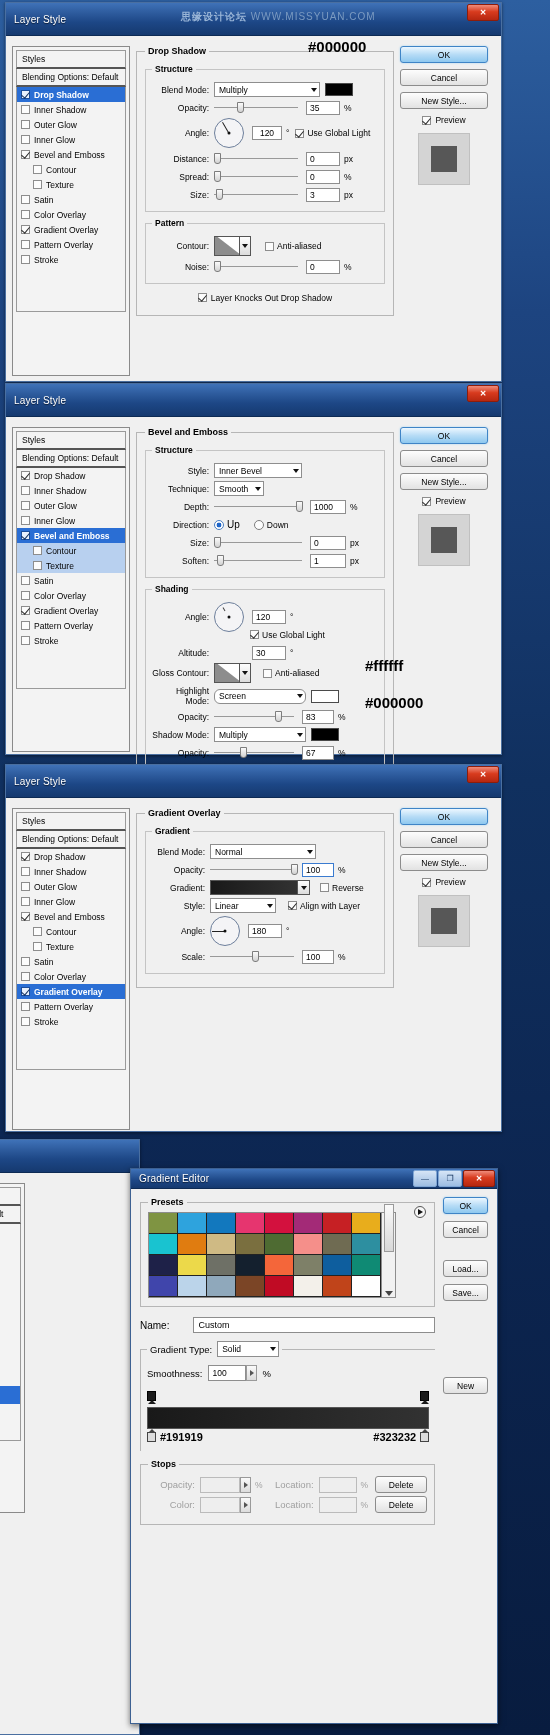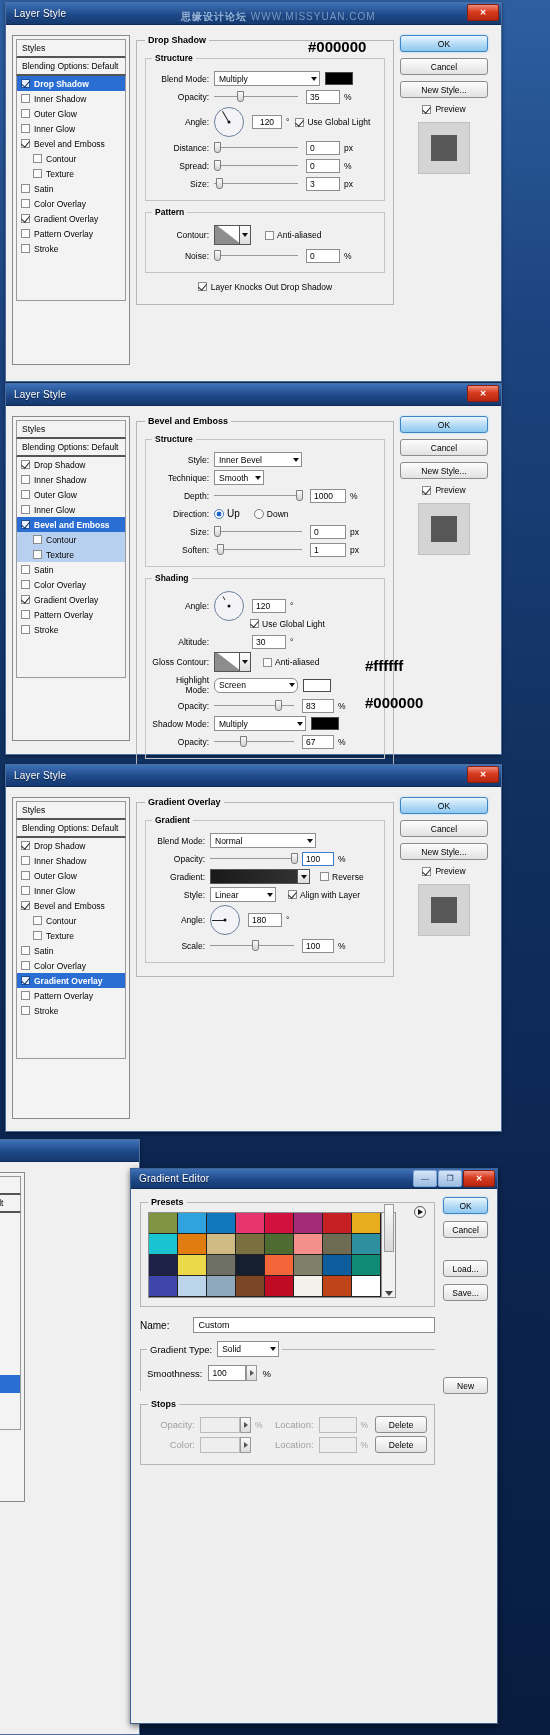--- a/index.html
+++ b/index.html
@@ -21,21 +21,21 @@
   }
 
   
   .win {
     position:absolute;
     background:#f0f0f0;
     border:1px solid #4a6fa0;
     box-shadow:0 1px 3px rgba(0,0,0,.5);
   }
   .titlebar {
-    height:22px;
+    height:33px;
     background:linear-gradient(180deg,#3f72b8 0%,#2e5c9e 30%,#1d4786 60%,#15396f 100%);
     border-bottom:1px solid #0d2a54;
     position:relative;
     display:flex; align-items:center;
   }
   .titlebar .tb-title {
     color:#fff; font-size:10px; margin-left:8px;
     text-shadow:0 1px 1px rgba(0,0,0,.6);
     letter-spacing:.2px;
   }
@@ -594,21 +594,21 @@
               <div class="contour-box"></div>
               <div class="contour-drop">
                   <span class="caret"></span>
                 </div>
             </div>
             <span class="cb" style="margin-left:12px;"></span>
             <span style="margin-left:3px;font-size:8.5px;">Anti-aliased</span>
           </div>
           <div class="row">
             <span class="lbl" style="width:62px;">Highlight Mode:</span>
-            <div class="select" style="width:84px;border-radius:6px;">
+            <div class="select" style="width:92px;border-radius:6px;">
                 <span>Screen</span>
                 <span class="caret"></span>
               </div>
             <div class="swatch" style="margin-left:5px;background:#fff;"></div>
           </div>
           <div class="row">
             <span class="lbl" style="width:62px;">Opacity:</span>
             <div class="slider" style="width:80px;">
                 <div class="track"></div>
                 <div class="knob" style="left:76%"></div>
@@ -908,20 +908,37 @@
         </legend>
         <div class="row" style="margin:4px 0 2px;">
           <span style="font-size:9.5px;margin-right:6px;">Smoothness:</span>
           <div class="num" style="width:38px;height:16px;">100</div>
           <div class="spin" style="height:16px;">
               <i></i>
             </div>
           <span class="unit" style="margin-left:5px;font-size:9.5px;">%</span>
         </div>
 
+        <div style="position:relative;margin-top:10px;margin-right:6px;">
+          <div style="display:flex;justify-content:space-between;">
+            <div class="stop"></div>
+            <div class="stop"></div>
+          </div>
+          <div class="gradbar"></div>
+          <div style="display:flex;justify-content:space-between;align-items:center;">
+            <div style="display:flex;align-items:center;gap:4px;">
+              <div class="stopbot"></div>
+              <span class="hexlabel">#191919</span>
+            </div>
+            <div style="display:flex;align-items:center;gap:4px;">
+              <span class="hexlabel">#323232</span>
+              <div class="stopbot"></div>
+            </div>
+          </div>
+        </div>
       </fieldset>
 
       <fieldset class="grp" style="padding:4px 7px 8px;margin-top:8px;">
         <legend>Stops</legend>
         <div class="row">
           <span class="lbl dis" style="width:52px;font-size:9.5px;">Opacity:</span>
           <div class="num dis" style="width:40px;height:16px;"></div>
           <div class="spin" style="height:16px;">
               <i></i>
             </div>

